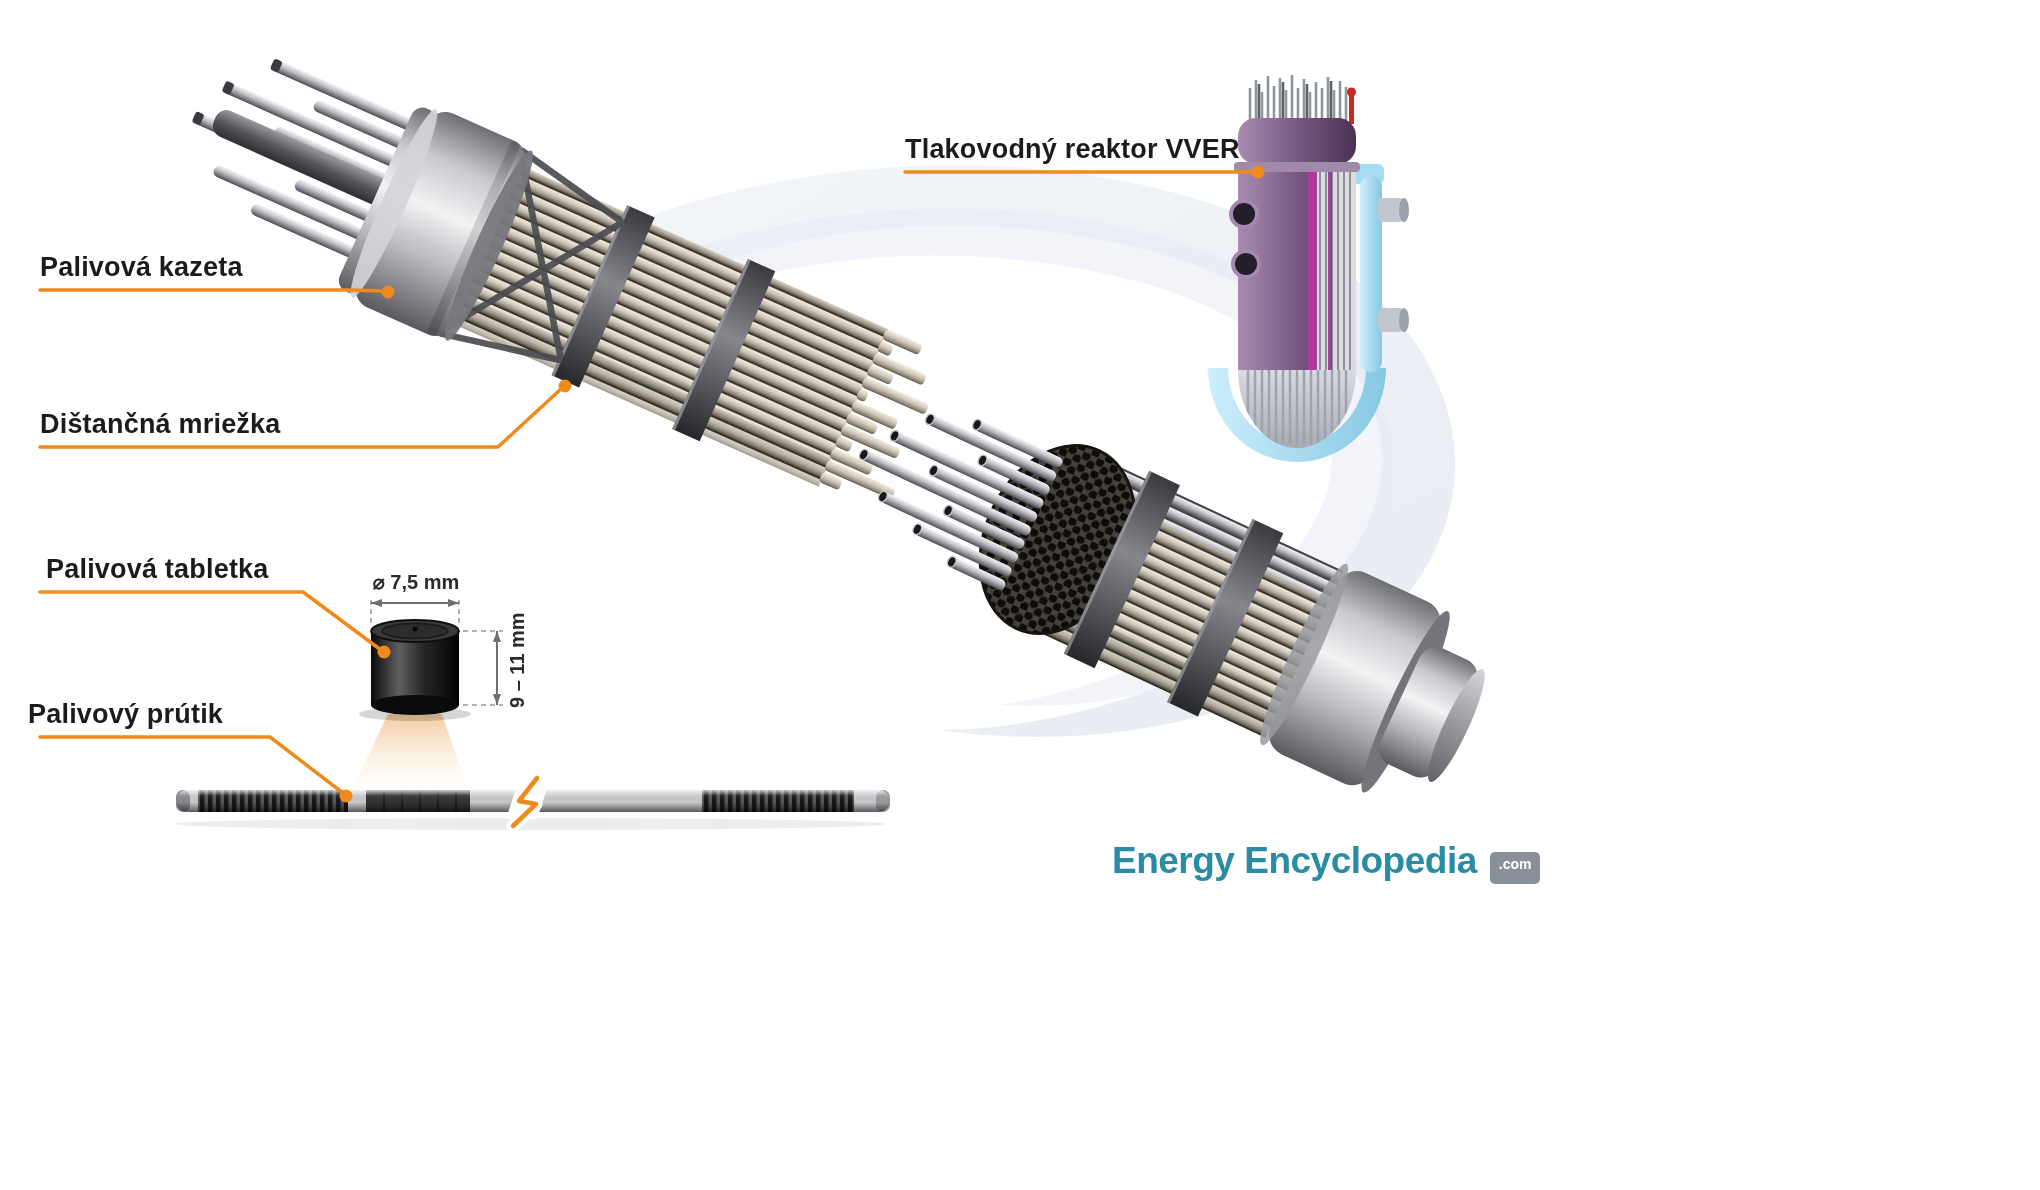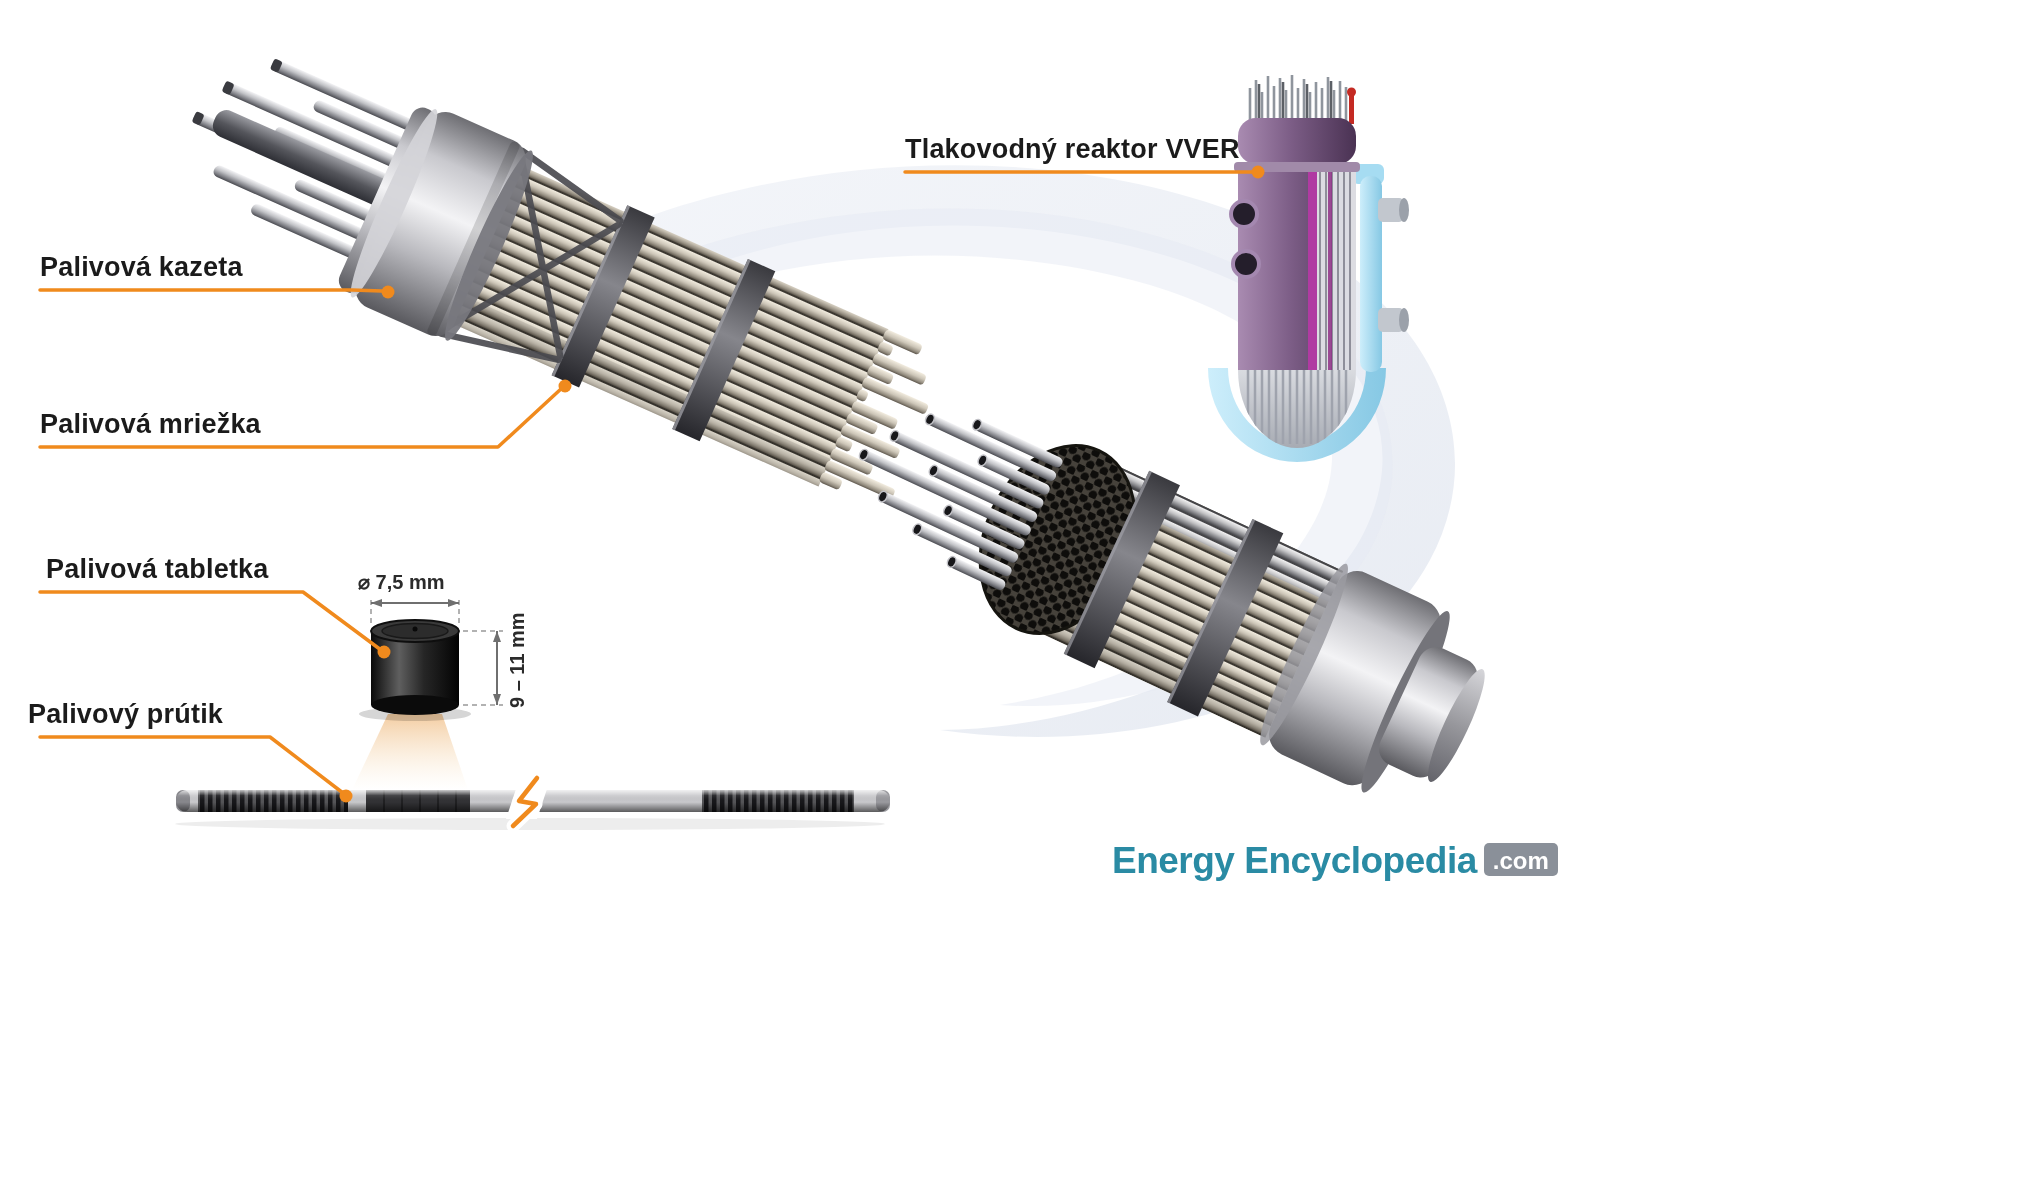--- a/index.html
+++ b/index.html
@@ -5,22 +5,22 @@
   *{box-sizing:border-box}
   html,body{margin:0;padding:0;background:#ffffff}
   .canvas{position:relative;width:2040px;height:1190px;background:#ffffff;overflow:hidden;
           font-family:"Liberation Sans",sans-serif}
   .scene{position:absolute;left:0;top:0}
   .label{position:absolute;font-size:27px;font-weight:700;color:#1b1b1b;white-space:nowrap;letter-spacing:.2px}
   .dim{position:absolute;font-size:20px;font-weight:700;color:#2b2b2b;white-space:nowrap}
   .dim-v{transform:rotate(-90deg);transform-origin:0 0}
   .logo{position:absolute;left:1112px;top:840px;font-weight:700;font-size:37px;color:#2a8ba4;
         letter-spacing:-.5px;white-space:nowrap}
-  .logo .com{display:inline-block;background:#8a9099;color:#ffffff;font-size:24px;font-weight:700;
-             padding:4px 9px 1px;border-radius:5px;margin-left:7px;vertical-align:4px;letter-spacing:0}
+  .logo .com{display:inline-block;background:#8a9099;color:#ffffff;font-size:14px;font-weight:700;
+             padding:4px 9px 12px;border-radius:5px;margin-left:13px;vertical-align:4px;letter-spacing:0}
 </style>
 </head>
 <body>
 
 <div class="canvas">
 
   <svg class="scene" width="2040" height="1190" viewBox="0 0 2040 1190">
     <defs>
       <linearGradient id="gRodTan" x1="0" y1="0" x2="0" y2="1">
         <stop offset="0" stop-color="#f2ecdf"></stop>
@@ -293,26 +293,26 @@
     <g fill="#F08A1D" stroke="none">
       <circle cx="388" cy="292" r="6.5"></circle>
       <circle cx="565" cy="386" r="6.5"></circle>
       <circle cx="384" cy="652" r="6.5"></circle>
       <circle cx="346" cy="796" r="6.5"></circle>
       <circle cx="1258" cy="172" r="6.5"></circle>
     </g>
   </svg>
 
   <div class="label" style="left:40px;top:252px">Palivová kazeta</div>
-  <div class="label" style="left:40px;top:409px">Palivová mriežka</div>
+  <div class="label" style="left:40px;top:409px">Dištančná mriežka</div>
   <div class="label" style="left:46px;top:554px">Palivová tabletka</div>
   <div class="label" style="left:28px;top:699px">Palivový prútik</div>
   <div class="label" style="left:905px;top:134px">Tlakovodný reaktor VVER</div>
 
-  <div class="dim" style="left:358px;top:570px;width:116px;text-align:left">⌀ 7,5 mm</div>
+  <div class="dim" style="left:358px;top:570px;width:116px;text-align:center">⌀ 7,5 mm</div>
   <div class="dim dim-v" style="left:506px;top:708px;width:90px">9 – 11 mm</div>
 
   <div class="logo">
     <span>Energy</span>
     <span>Encyclopedia</span><span class="com">.com</span>
   </div>
 
 </div>
 
 </body></html>

